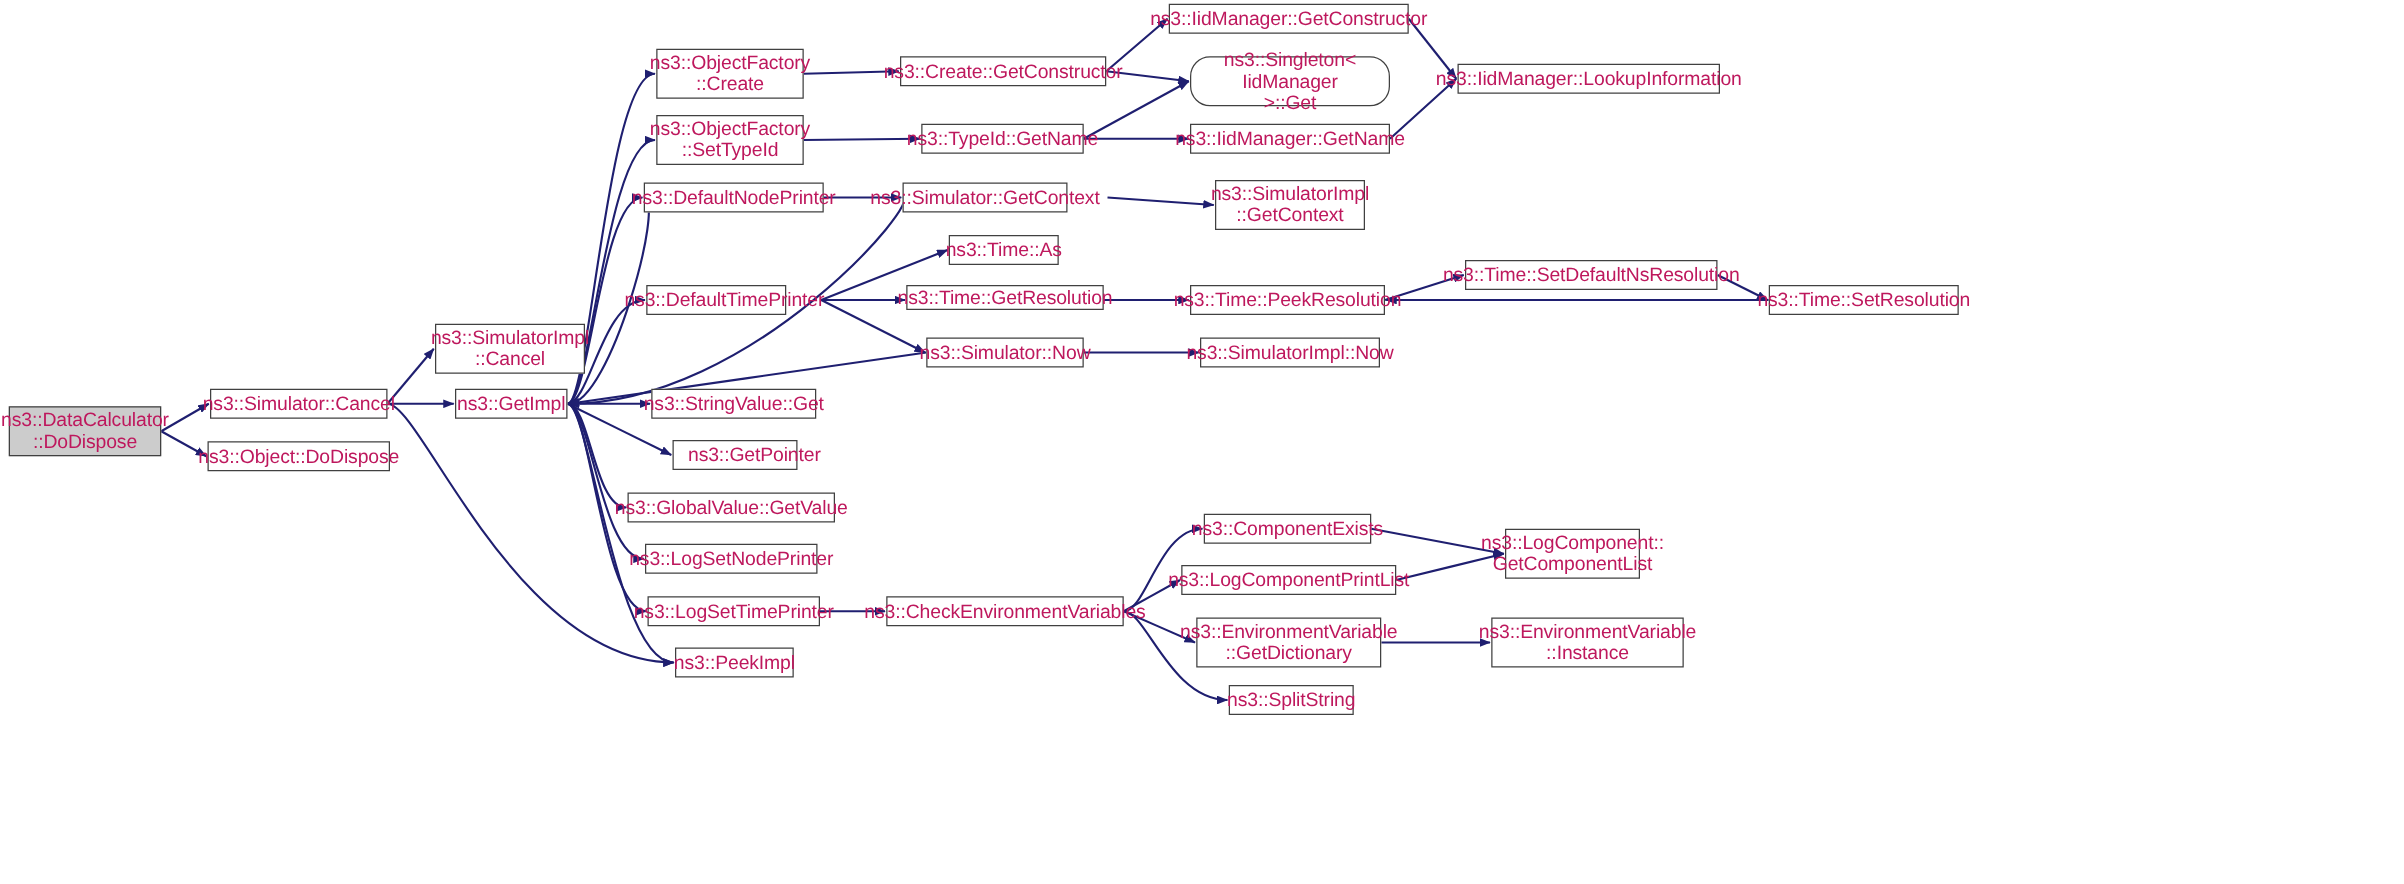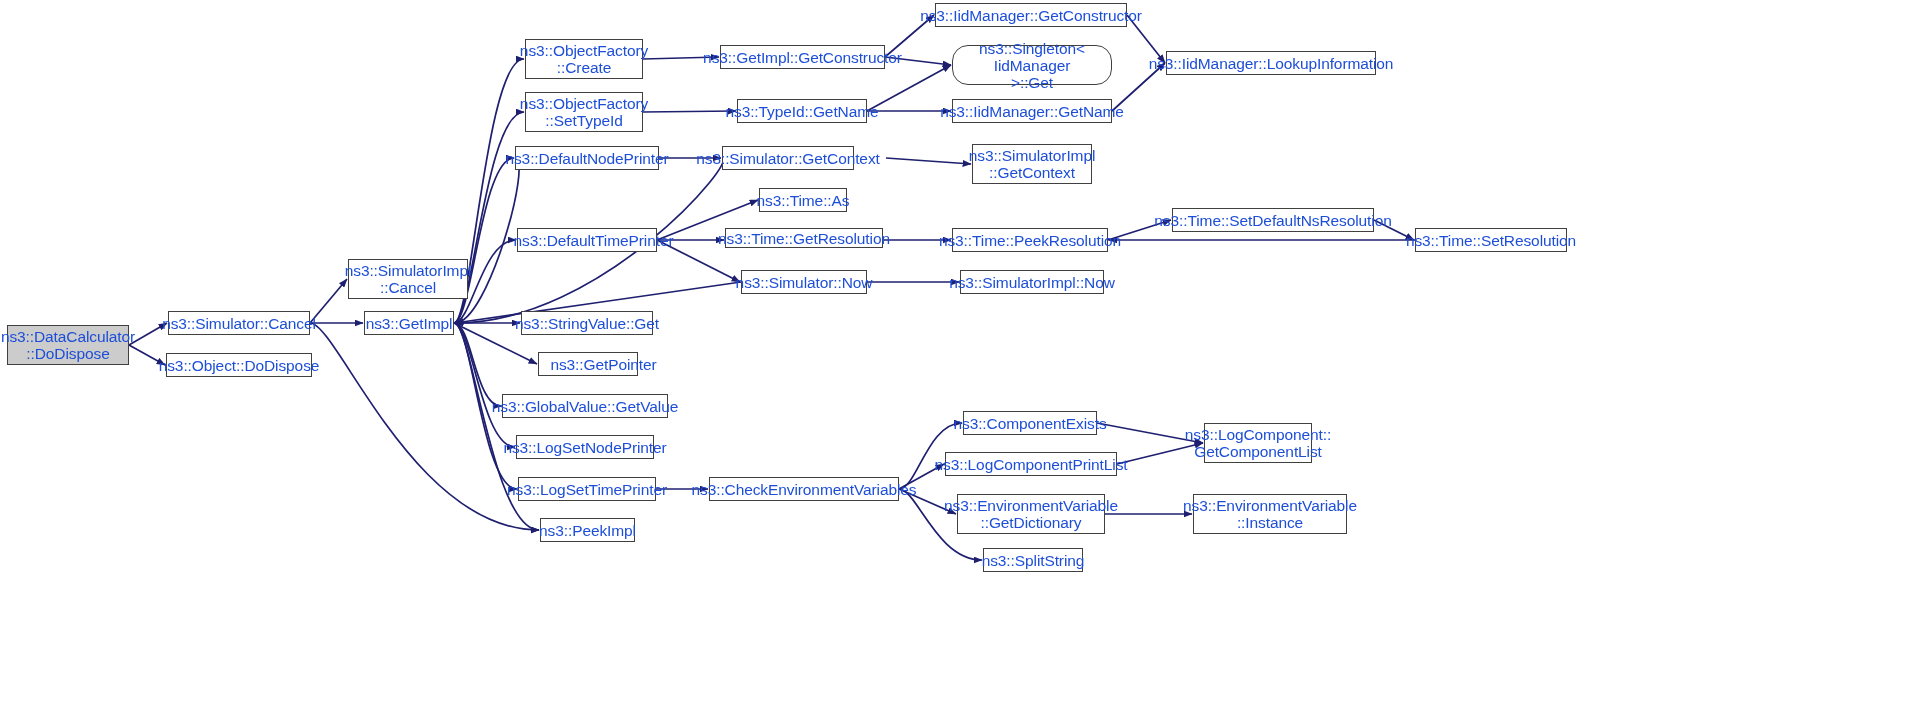--- a/index.html
+++ b/index.html
@@ -21,21 +21,21 @@
     top: 0;
     width: 1923px;
     height: 707px;
     pointer-events: none;
   }
   .node {
     position: absolute;
     box-sizing: border-box;
     border: 1.6px solid #404040;
     background: #ffffff;
-    color: #1d4ed8;
+    color: #be185d;
     font-size: 15.5px;
     line-height: 17px;
     display: flex;
     align-items: center;
     justify-content: center;
     text-align: center;
     white-space: pre-line;
     letter-spacing: -0.1px;
     z-index: 3;
   }
@@ -107,28 +107,28 @@
       <div class="node" style="left: 168px; top: 311px; width: 142px; height: 24px;">ns3::Simulator::Cancel</div>
       <div class="node" style="left: 166px; top: 353px; width: 146px; height: 24px;">ns3::Object::DoDispose</div>
       <div class="node" style="left: 348px; top: 259px; width: 120px; height: 40px;">ns3::SimulatorImpl
 ::Cancel</div>
       <div class="node" style="left: 364px; top: 311px; width: 90px; height: 24px;">ns3::GetImpl</div>
       <div class="node" style="left: 525px; top: 39px; width: 118px; height: 40px;">ns3::ObjectFactory
 ::Create</div>
       <div class="node" style="left: 525px; top: 92px; width: 118px; height: 40px;">ns3::ObjectFactory
 ::SetTypeId</div>
       <div class="node" style="left: 515px; top: 146px; width: 144px; height: 24px;">ns3::DefaultNodePrinter</div>
-      <div class="node" style="left: 517px; top: 228px; width: 140px; height: 24px; padding-left: 13px;">ns3::DefaultTimePrinter</div>
+      <div class="node" style="left: 517px; top: 228px; width: 112px; height: 24px; padding-left: 13px;">ns3::DefaultTimePrinter</div>
       <div class="node" style="left: 521px; top: 311px; width: 132px; height: 24px;">ns3::StringValue::Get</div>
       <div class="node" style="left: 538px; top: 352px; width: 100px; height: 24px; padding-left: 31px;">ns3::GetPointer</div>
       <div class="node" style="left: 502px; top: 394px; width: 166px; height: 24px;">ns3::GlobalValue::GetValue</div>
       <div class="node" style="left: 516px; top: 435px; width: 138px; height: 24px;">ns3::LogSetNodePrinter</div>
       <div class="node" style="left: 518px; top: 477px; width: 138px; height: 24px;">ns3::LogSetTimePrinter</div>
       <div class="node" style="left: 540px; top: 518px; width: 95px; height: 24px;">ns3::PeekImpl</div>
-      <div class="node" style="left: 720px; top: 45px; width: 165px; height: 24px;">ns3::GetImpl::GetConstructor</div>
+      <div class="node" style="left: 720px; top: 45px; width: 165px; height: 24px;">ns3::Create::GetConstructor</div>
       <div class="node" style="left: 737px; top: 99px; width: 130px; height: 24px;">ns3::TypeId::GetName</div>
       <div class="node" style="left: 722px; top: 146px; width: 132px; height: 24px;">ns3::Simulator::GetContext</div>
       <div class="node" style="left: 759px; top: 188px; width: 88px; height: 24px;">ns3::Time::As</div>
       <div class="node" style="left: 725px; top: 228px; width: 158px; height: 20px; text-align: center;">ns3::Time::GetResolution</div>
       <div class="node" style="left: 741px; top: 270px; width: 126px; height: 24px;">ns3::Simulator::Now</div>
       <div class="node" style="left: 709px; top: 477px; width: 190px; height: 24px;">ns3::CheckEnvironmentVariables</div>
       <div class="node" style="left: 935px; top: 3px; width: 192px; height: 24px;">ns3::IidManager::GetConstructor</div>
       <div class="node" style="left: 952px; top: 45px; width: 160px; height: 40px; border-radius: 16px;">ns3::Singleton&lt; IidManager
 &gt;::Get</div>
       <div class="node" style="left: 952px; top: 99px; width: 160px; height: 24px;">ns3::IidManager::GetName</div>

